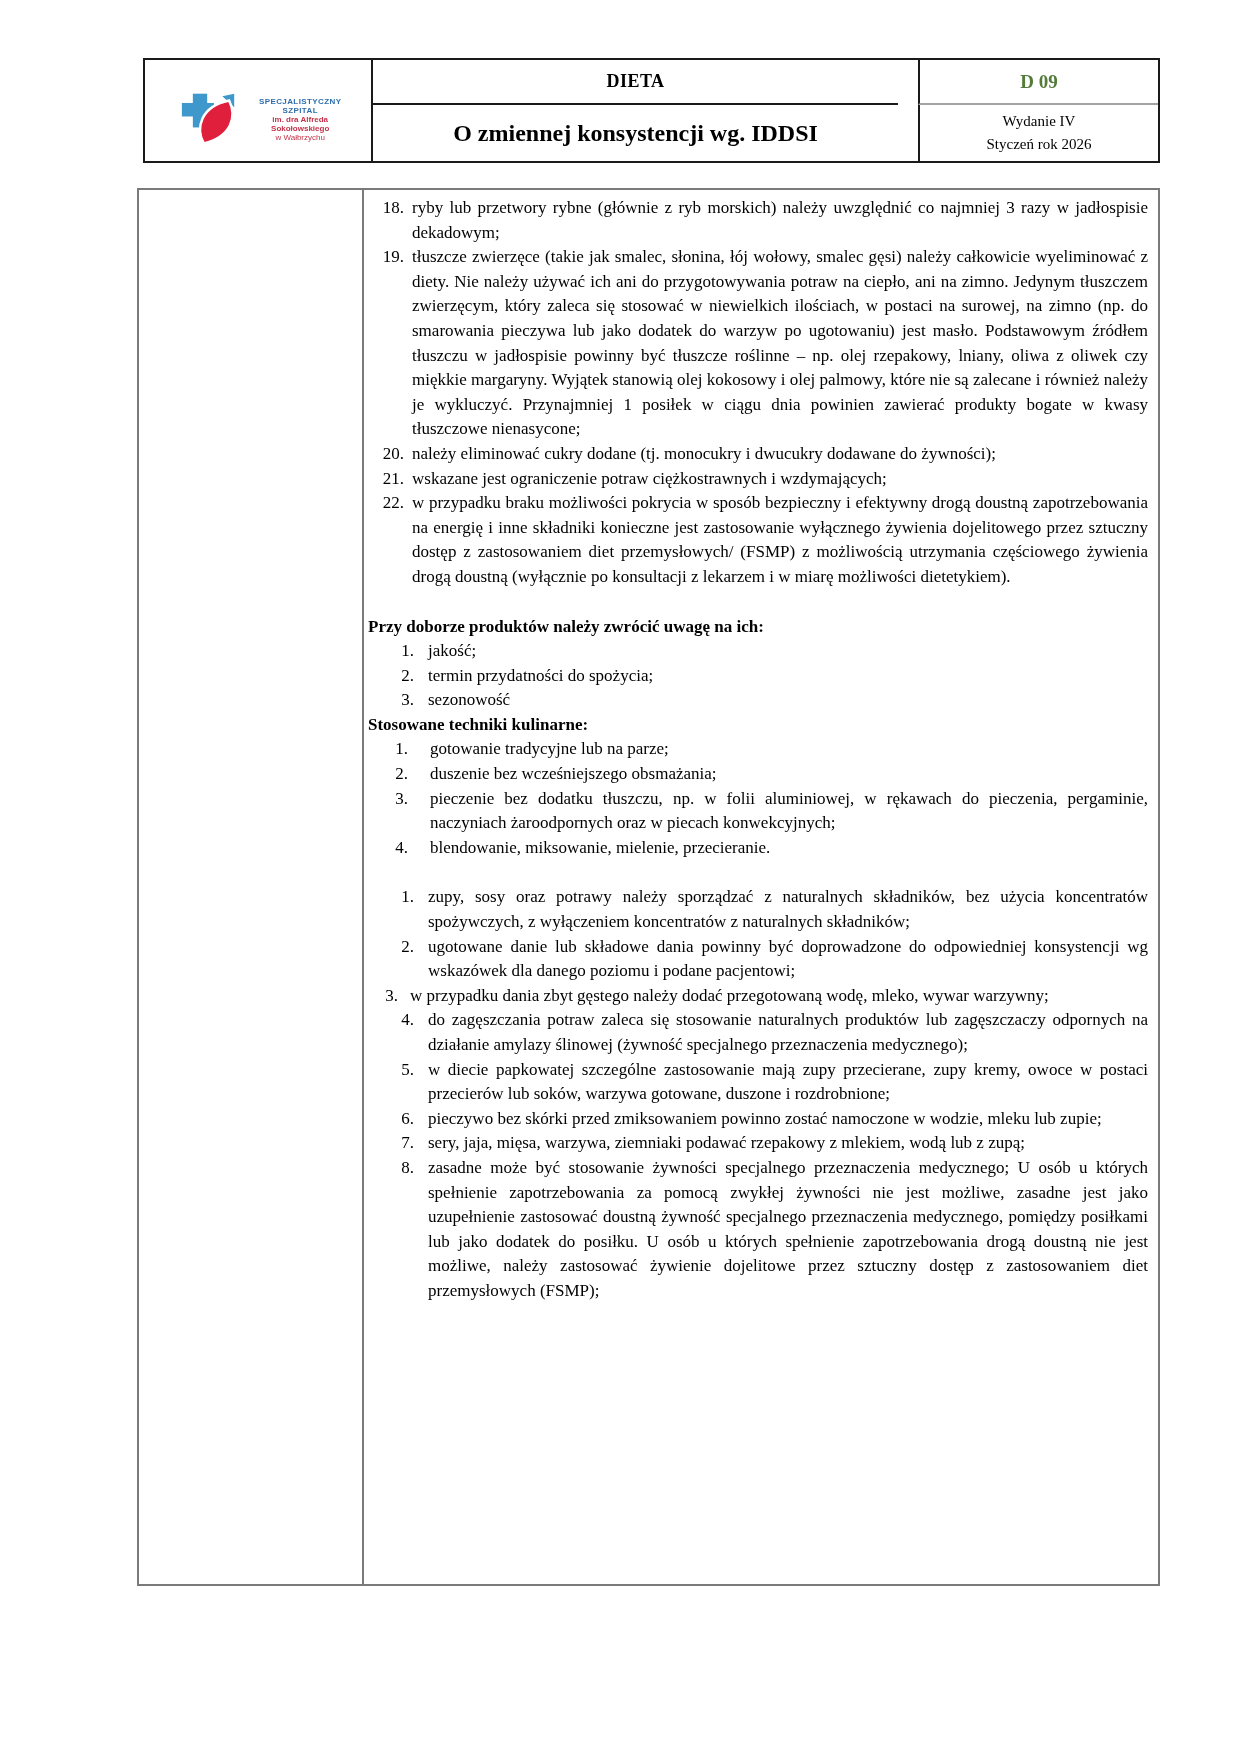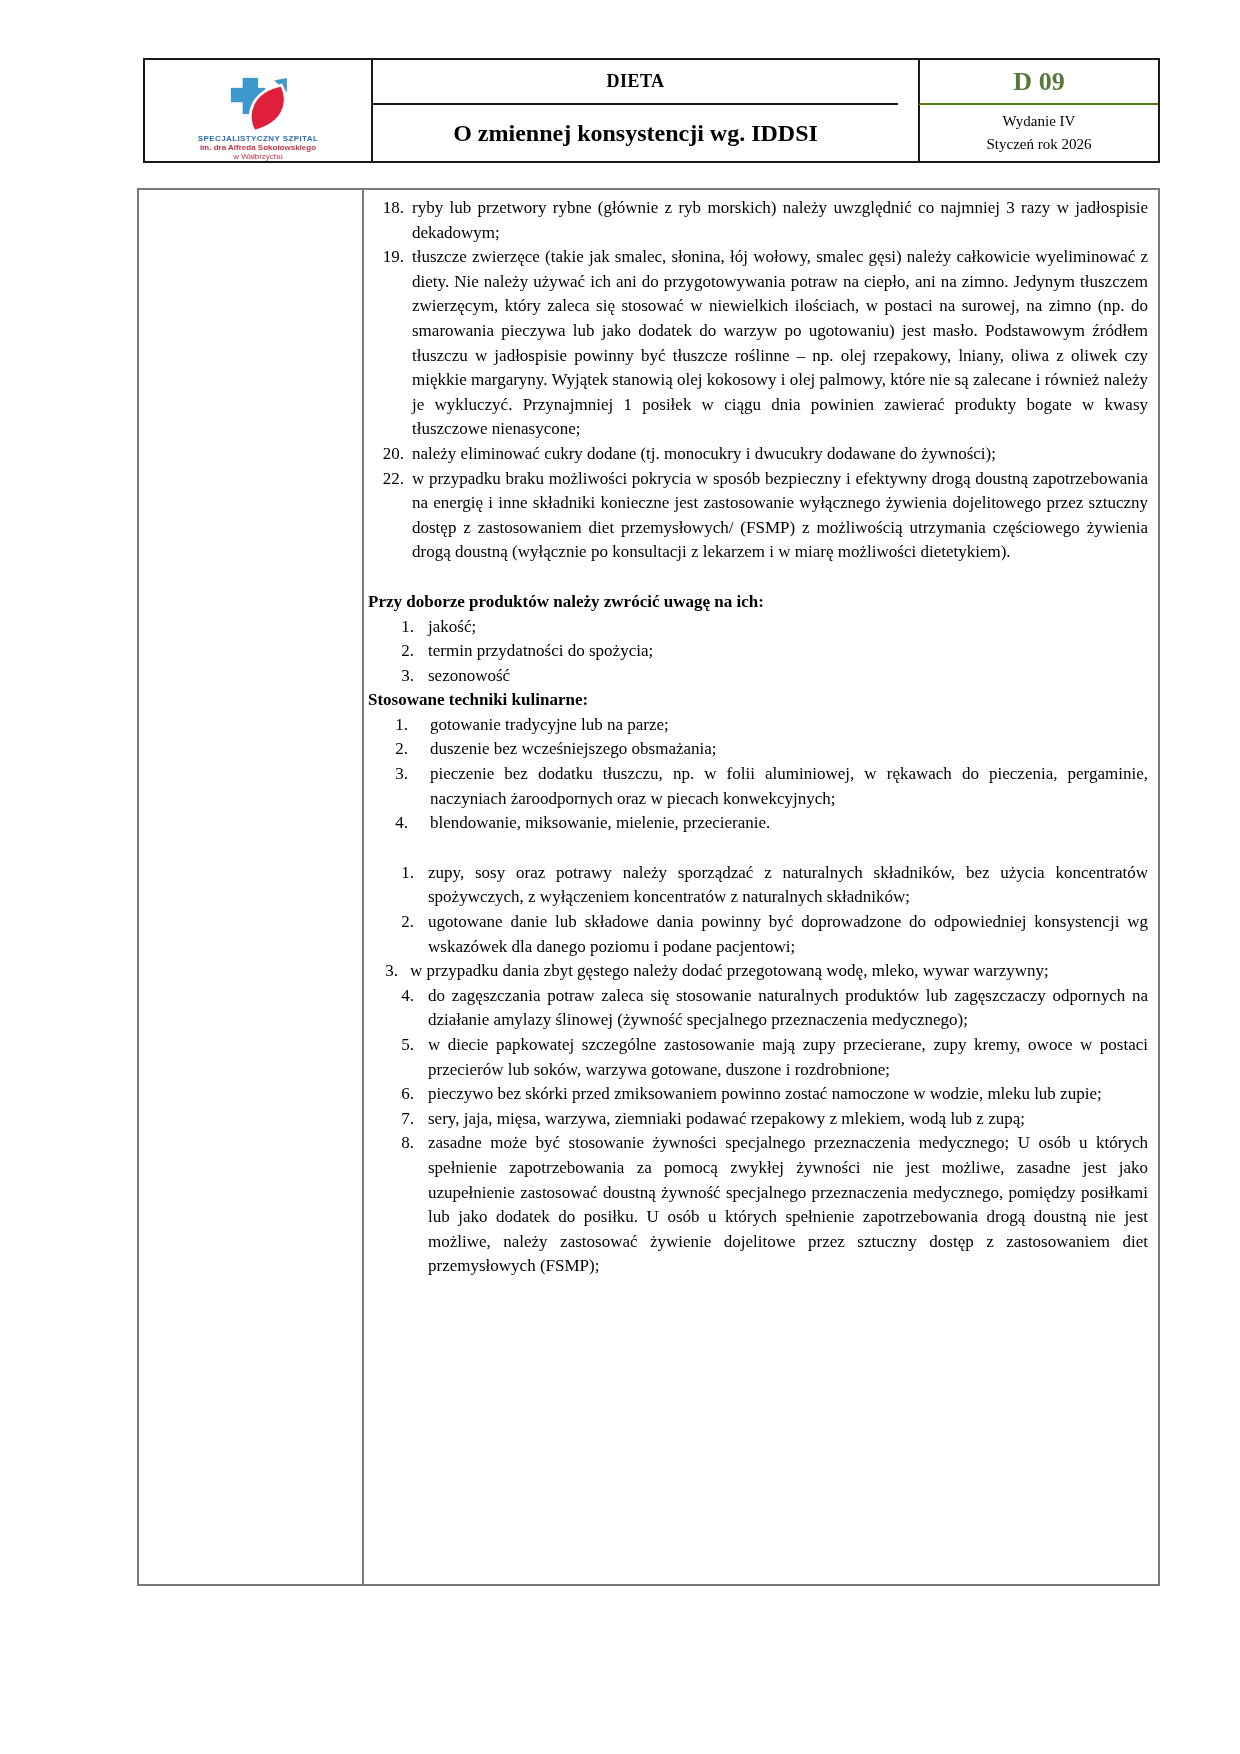--- a/index.html
+++ b/index.html
@@ -9,23 +9,23 @@
   }
 
   
   .hdr {
     position:absolute; left:143px; top:58px; width:1013px; height:101px;
     border:2px solid #1a1a1a;
     display:grid; grid-template-columns:206px 547px 1fr; grid-template-rows:45px 1fr;
     background:#fff;
   }
   .hcell { border-left:2px solid #1a1a1a; display:flex; align-items:center; justify-content:center;margin-left:20px; }
-  .logo-cell { grid-row:1 / 3; border-left:none; flex-direction:column; justify-content:space-between; padding-top:17px; }
+  .logo-cell { grid-row:1 / 3; border-left:none; flex-direction:row; justify-content:space-between; padding-top:17px; }
   .cat-cell  { border-bottom:2px solid #1a1a1a; font-weight:bold; font-size:18px; letter-spacing:0.5px; }
-  .code-cell { border-bottom:2px solid #4d7c0f; font-weight:bold; font-size:26px; color:#557b3b; }
+  .code-cell { border-bottom:2px solid #a3a3a3; font-weight:bold; font-size:19px; color:#557b3b; }
   .title-cell{ font-weight:bold; font-size:24px; }
   .ed-cell   { flex-direction:column; font-size:15px; line-height:23px; }
 
   .logo-txt { text-align:center; font-family:"Liberation Sans", sans-serif; margin-top:1px; }
   .logo-txt .l1 { font-size:8px; color:#2f6fae; font-weight:bold; letter-spacing:0.4px; }
   .logo-txt .l2 { font-size:8px; color:#c2334a; font-weight:bold; }
   .logo-txt .l3 { font-size:8px; color:#c2334a; }
 
   
   .btable {
@@ -86,20 +86,24 @@
         <span class="n">18.</span>
         <span class="t">ryby lub przetwory rybne (głównie z ryb morskich) należy uwzględnić co najmniej 3 razy w jadłospisie dekadowym;</span>
       </div>
       <div class="mi">
         <span class="n">19.</span>
         <span class="t">tłuszcze zwierzęce (takie jak smalec, słonina, łój wołowy, smalec gęsi) należy całkowicie wyeliminować z diety. Nie należy używać ich ani do przygotowywania potraw na ciepło, ani na zimno. Jedynym tłuszczem zwierzęcym, który zaleca się stosować w niewielkich ilościach, w postaci na surowej, na zimno (np. do smarowania pieczywa lub jako dodatek do warzyw po ugotowaniu) jest masło. Podstawowym źródłem tłuszczu w jadłospisie powinny być tłuszcze roślinne – np. olej rzepakowy, lniany, oliwa z oliwek czy miękkie margaryny. Wyjątek stanowią olej kokosowy i olej palmowy, które nie są zalecane i również należy je wykluczyć. Przynajmniej 1 posiłek w ciągu dnia powinien zawierać produkty bogate w kwasy tłuszczowe nienasycone;</span>
       </div>
       <div class="mi">
         <span class="n">20.</span>
         <span class="t">należy eliminować cukry dodane (tj. monocukry i dwucukry dodawane do żywności);</span>
+      </div>
+      <div class="mi">
+        <span class="n">21.</span>
+        <span class="t">wskazane jest ograniczenie potraw ciężkostrawnych i wzdymających;</span>
       </div>
       <div class="mi">
         <span class="n">22.</span>
         <span class="t">w przypadku braku możliwości pokrycia w sposób bezpieczny i efektywny drogą doustną zapotrzebowania na energię i inne składniki konieczne jest zastosowanie wyłącznego żywienia dojelitowego przez sztuczny dostęp z zastosowaniem diet przemysłowych/ (FSMP) z możliwością utrzymania częściowego żywienia drogą doustną (wyłącznie po konsultacji z lekarzem i w miarę możliwości dietetykiem).</span>
       </div>
 
       <div class="sp"></div>
 
       <div class="h">Przy doborze produktów należy zwrócić uwagę na ich:</div>
       <div class="si s1">

